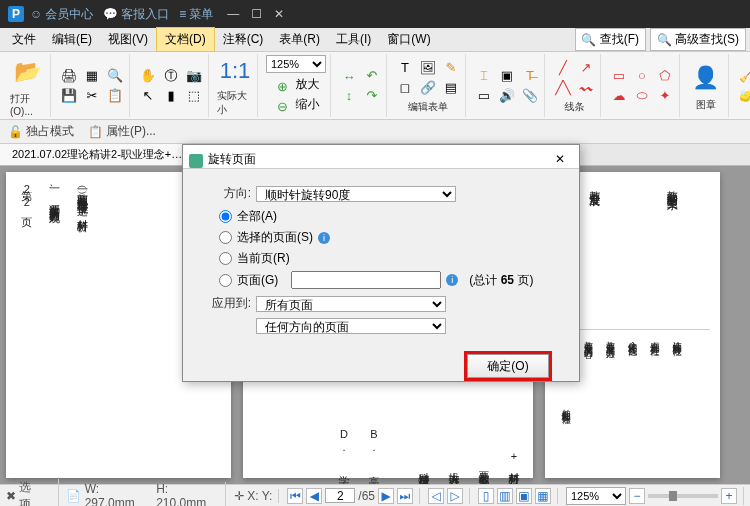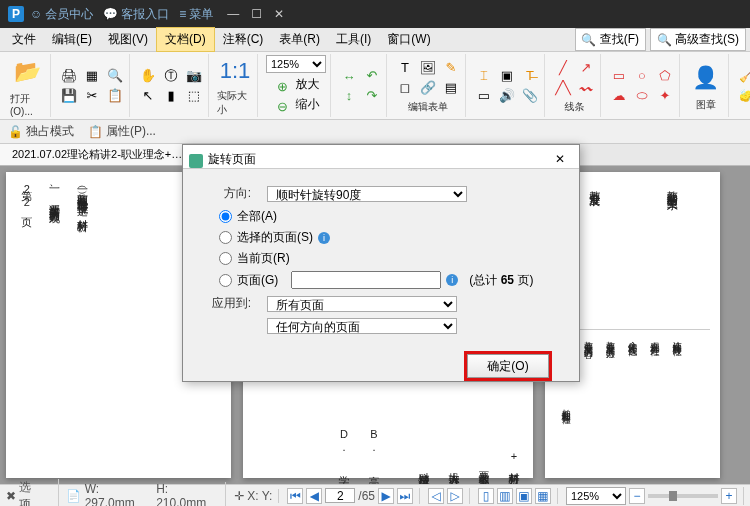--- a/index.html
+++ b/index.html
@@ -36,21 +36,21 @@
 .page3 .toprow{display:flex;justify-content:space-around;height:50%}
 .page3 .botrow{display:flex;flex-wrap:wrap;border-top:1px solid #ccc;padding-top:4px;height:50%}
 .page3 .botrow .vcol{font-size:9px;margin:0 3px}
 .dialog{position:absolute;left:182px;top:144px;width:398px;height:238px;background:#f0f0f0;border:1px solid #888;box-shadow:2px 2px 10px rgba(0,0,0,.3);z-index:10}
 .dlgtitle{height:24px;background:#fff;border-bottom:1px solid #ccc;display:flex;align-items:flex-end;padding:0 6px}
 .dlgtitle .dicon{width:14px;height:14px;background:#4a8;border-radius:2px;margin-right:5px}
 .dlgtitle .dt{flex:1;font-size:12px}
 .dlgtitle .dx{padding:2px 8px;cursor:pointer}
 .dlgbody{padding:10px 18px}
 .drow{display:flex;align-items:center;margin:6px 0;font-size:12px}
-.drow .lbl{width:50px;text-align:right;margin-right:16px;color:#333}
+.drow .lbl{width:50px;text-align:right;margin-right:5px;color:#333}
 .drow select,.drow input[type=text]{border:1px solid #aaa;height:16px;padding:0 4px;background:#fff}
 .pgrange{color:#2770c5;font-size:12px;margin:4px 0 6px 10px}
 .pgrange b{font-weight:bold}
 .radio{margin:4px 0 4px 18px;display:flex;align-items:center;gap:5px}
 .radio input{margin:0}
 .radio .info{width:12px;height:12px;border-radius:50%;background:#3b8ed8;color:#fff;font-size:9px;display:flex;align-items:center;justify-content:center}
 .dlgbtns{display:flex;justify-content:flex-end;gap:8px;padding:4px 30px}
 .dlgbtns button{width:82px;height:24px;border:1px solid #999;background:linear-gradient(#fdfdfd,#e8e8e8);cursor:pointer}
 .dlgbtns button.primary{outline:3px solid #d11}
 .statusbar{position:absolute;bottom:0;left:0;right:0;height:22px;background:#f0f0f0;border-top:1px solid #ccc;display:flex;align-items:center;padding:0 6px;gap:8px;font-size:10px;color:#555}

